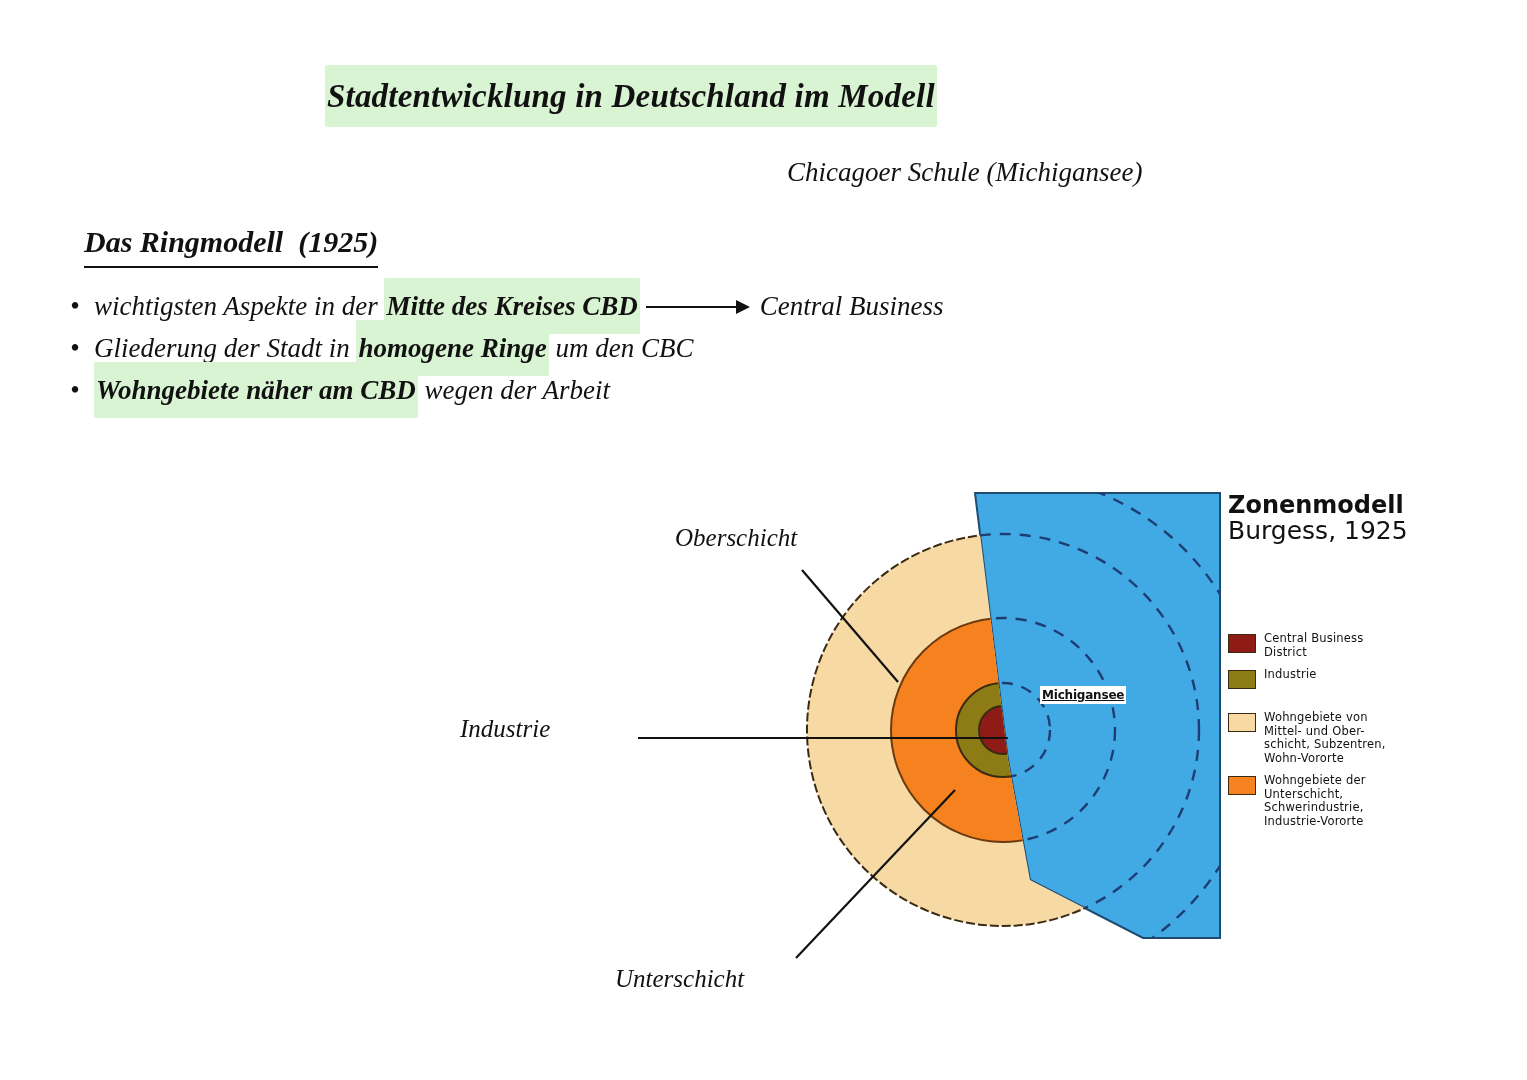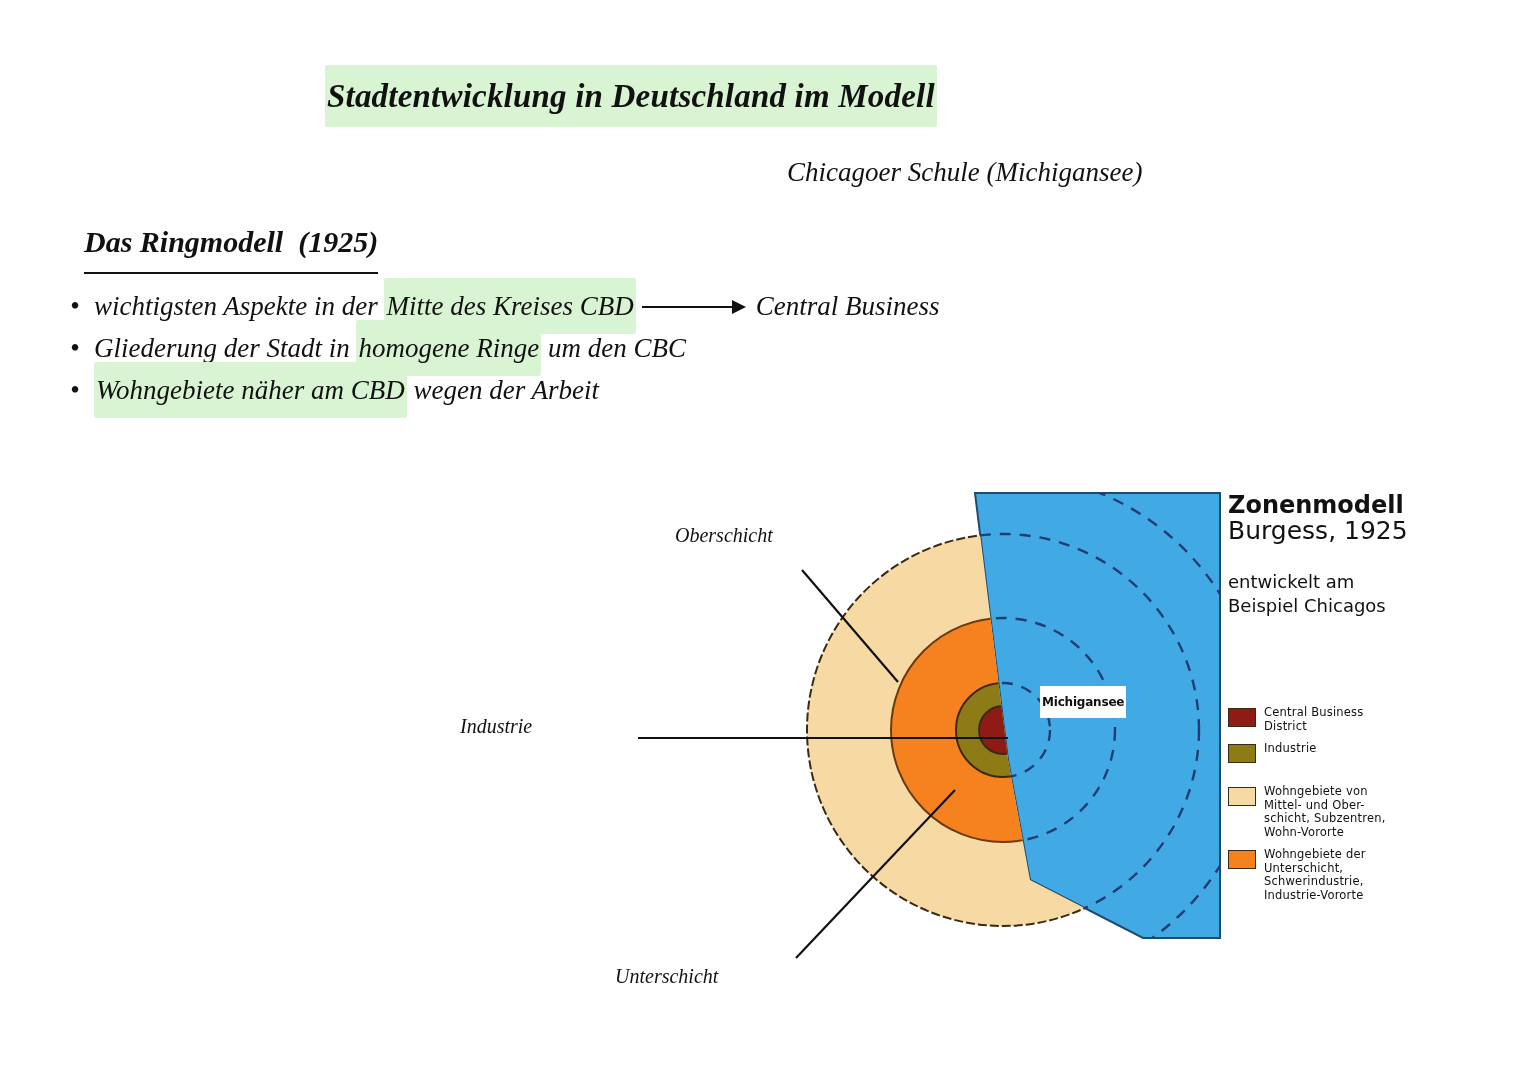--- a/index.html
+++ b/index.html
@@ -44,21 +44,21 @@
     position: absolute;
     left: 84px;
     top: 225px;
     font-size: 30px;
     font-weight: bold;
     font-style: italic;
     white-space: nowrap;
   }
   .section-heading .underline-run {
     border-bottom: 2.4px solid #111111;
-    padding-bottom: 14px;
+    padding-bottom: 8px;
   }
 
   
   .bullets {
     position: absolute;
     left: 70px;
     top: 285px;
     width: 1260px;
   }
   .bullet-row {
@@ -69,21 +69,21 @@
     line-height: 42px;
   }
   .bullet-dot {
     width: 24px;
     flex: 0 0 24px;
     font-size: 27px;
     line-height: 42px;
     text-align: left;
   }
   .bullet-text { flex: 1 1 auto; }
-  .bold { font-weight: normal; }
+  .bold { font-weight: bold; }
 
   .arrow-wrap {
     display: inline-block;
     width: 110px;
     height: 14px;
     position: relative;
     vertical-align: middle;
     margin: 0 4px 4px 6px;
   }
   .arrow-wrap .shaft {
@@ -104,21 +104,21 @@
   
   #diagram {
     position: absolute;
     left: 430px;
     top: 460px;
     width: 1090px;
     height: 580px;
   }
   .diag-label {
     position: absolute;
-    font-size: 20px;
+    font-size: 25px;
     font-style: italic;
     white-space: nowrap;
   }
   #label-oberschicht { left: 245px; top: 64px; }
   #label-industrie   { left: 30px;  top: 255px; }
   #label-unterschicht{ left: 185px; top: 505px; }
 
   
   #legend {
     position: absolute;
@@ -173,24 +173,25 @@
 
   .lake-label {
     position: absolute;
     left: 610px;
     top: 226px;
     font-family: "DejaVu Sans", sans-serif;
     font-size: 12px;
     font-weight: bold;
     color: #111111;
     background: #ffffff;
-    padding: 8px 1px;
+    padding: 1px 1px;
     letter-spacing: -0.2px;
     white-space: nowrap;
     border: 1px solid #ffffff;
+    text-decoration: underline;
   }
 </style>
 </head>
 <body>
 
 <div class="page-title">
   <span class="hl">Stadtentwicklung in Deutschland im Modell</span>
 </div>
 
 <div class="subtitle">Chicagoer Schule (Michigansee)</div>
@@ -261,24 +262,20 @@
   <div class="diag-label" id="label-oberschicht">Oberschicht</div>
   <div class="diag-label" id="label-industrie">Industrie</div>
   <div class="diag-label" id="label-unterschicht">Unterschicht</div>
 
   <div class="lake-label">Michigansee</div>
 
   
   <div id="legend">
     <div class="legend-title">Zonenmodell</div>
     <div class="legend-sub">Burgess, 1925</div>
-    <div class="legend-note">
-      <div>entwickelt am</div>
-      <div>Beispiel Chicagos</div>
-    </div>
 
     <div class="legend-items">
 
       <div class="legend-item">
         <div class="legend-swatch" style="background:#8f1b16"></div>
         <div class="legend-text">
           <div>Central Business</div>
           <div>District</div>
         </div>
       </div>

